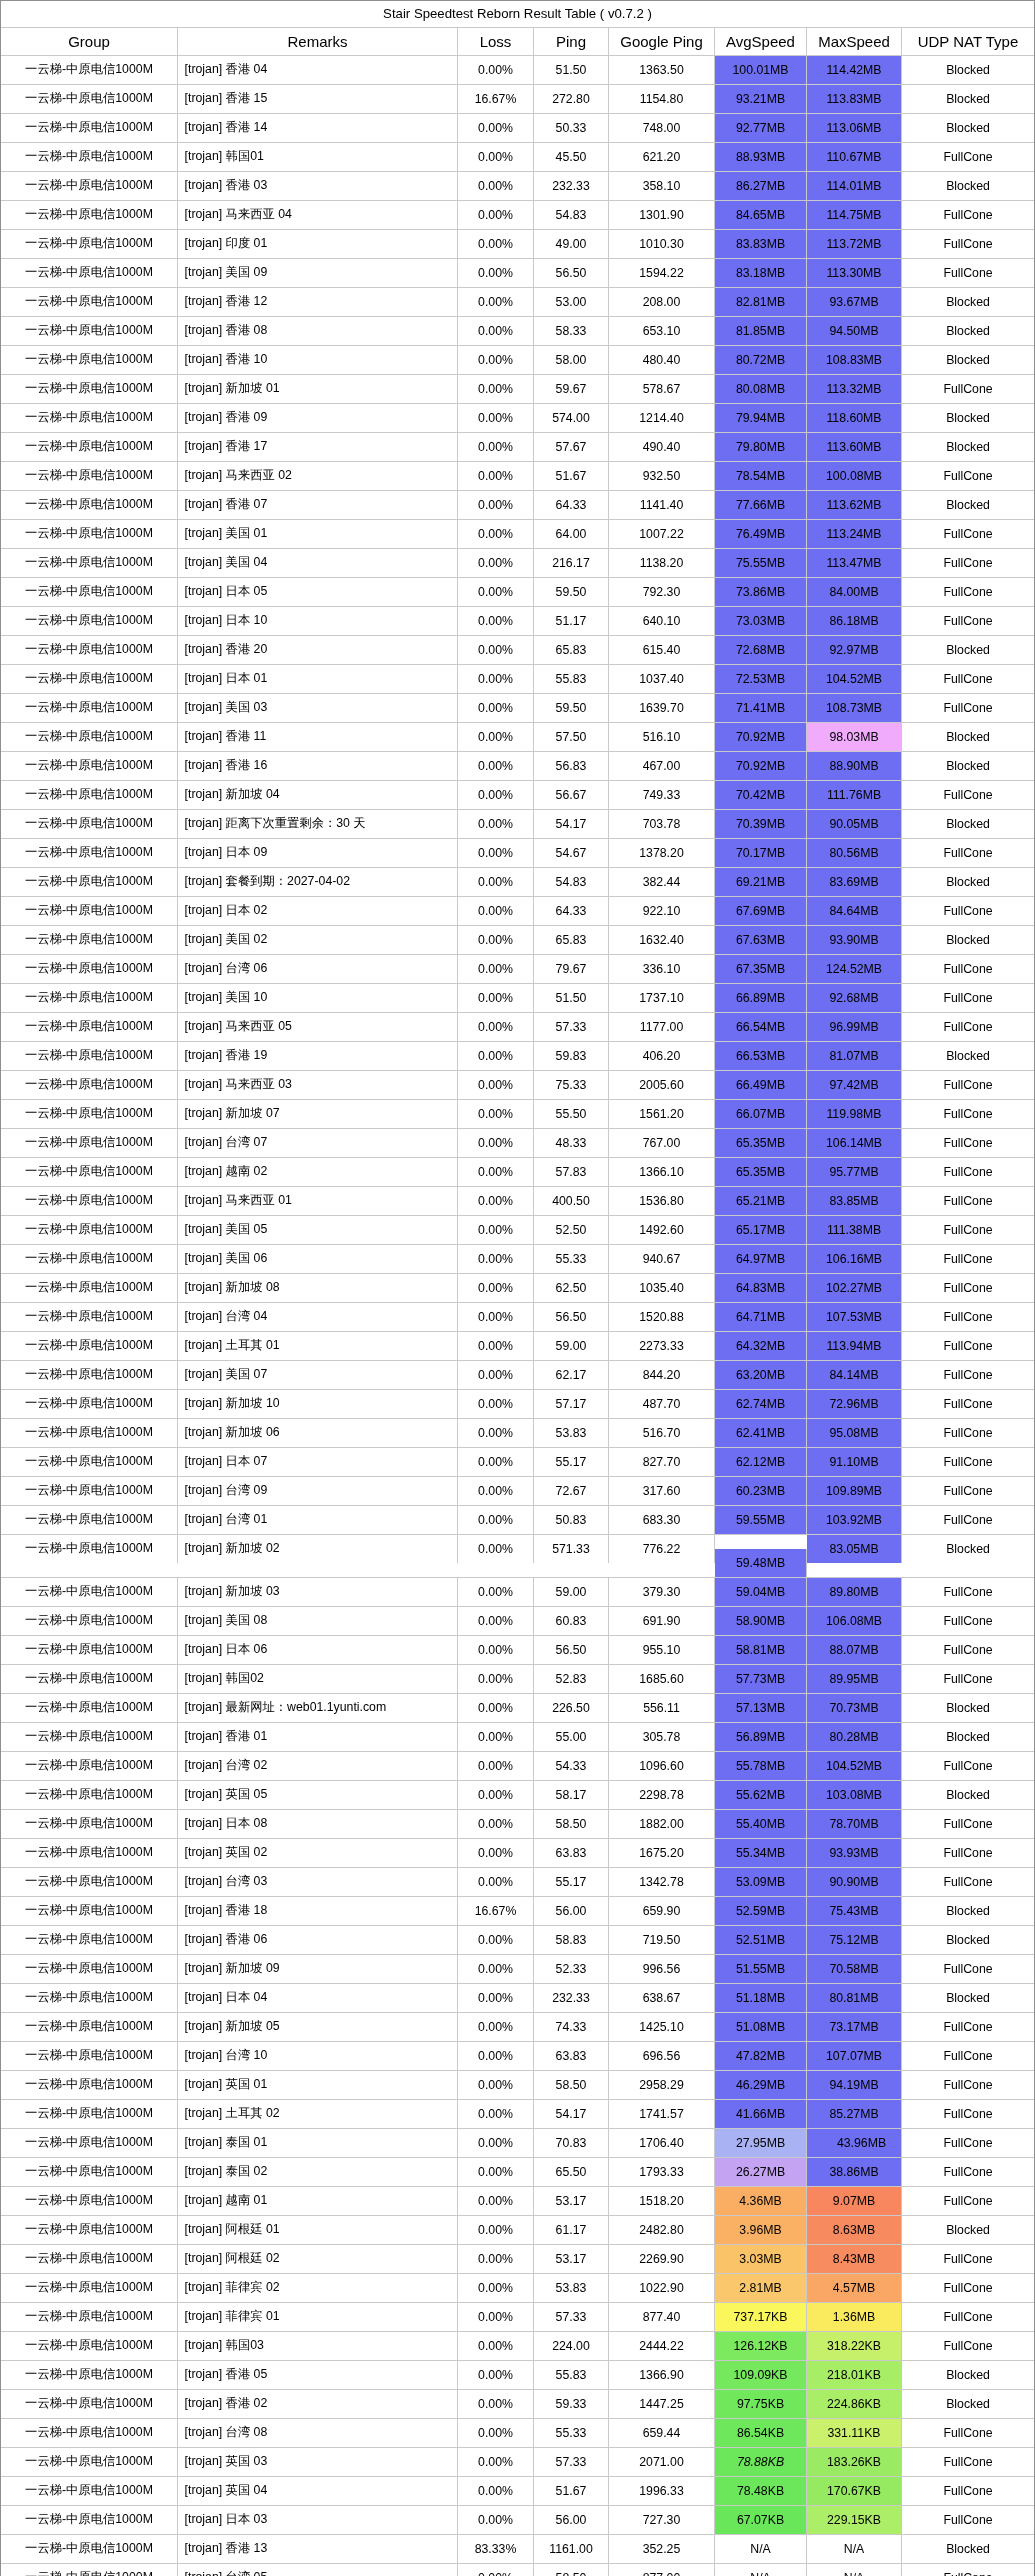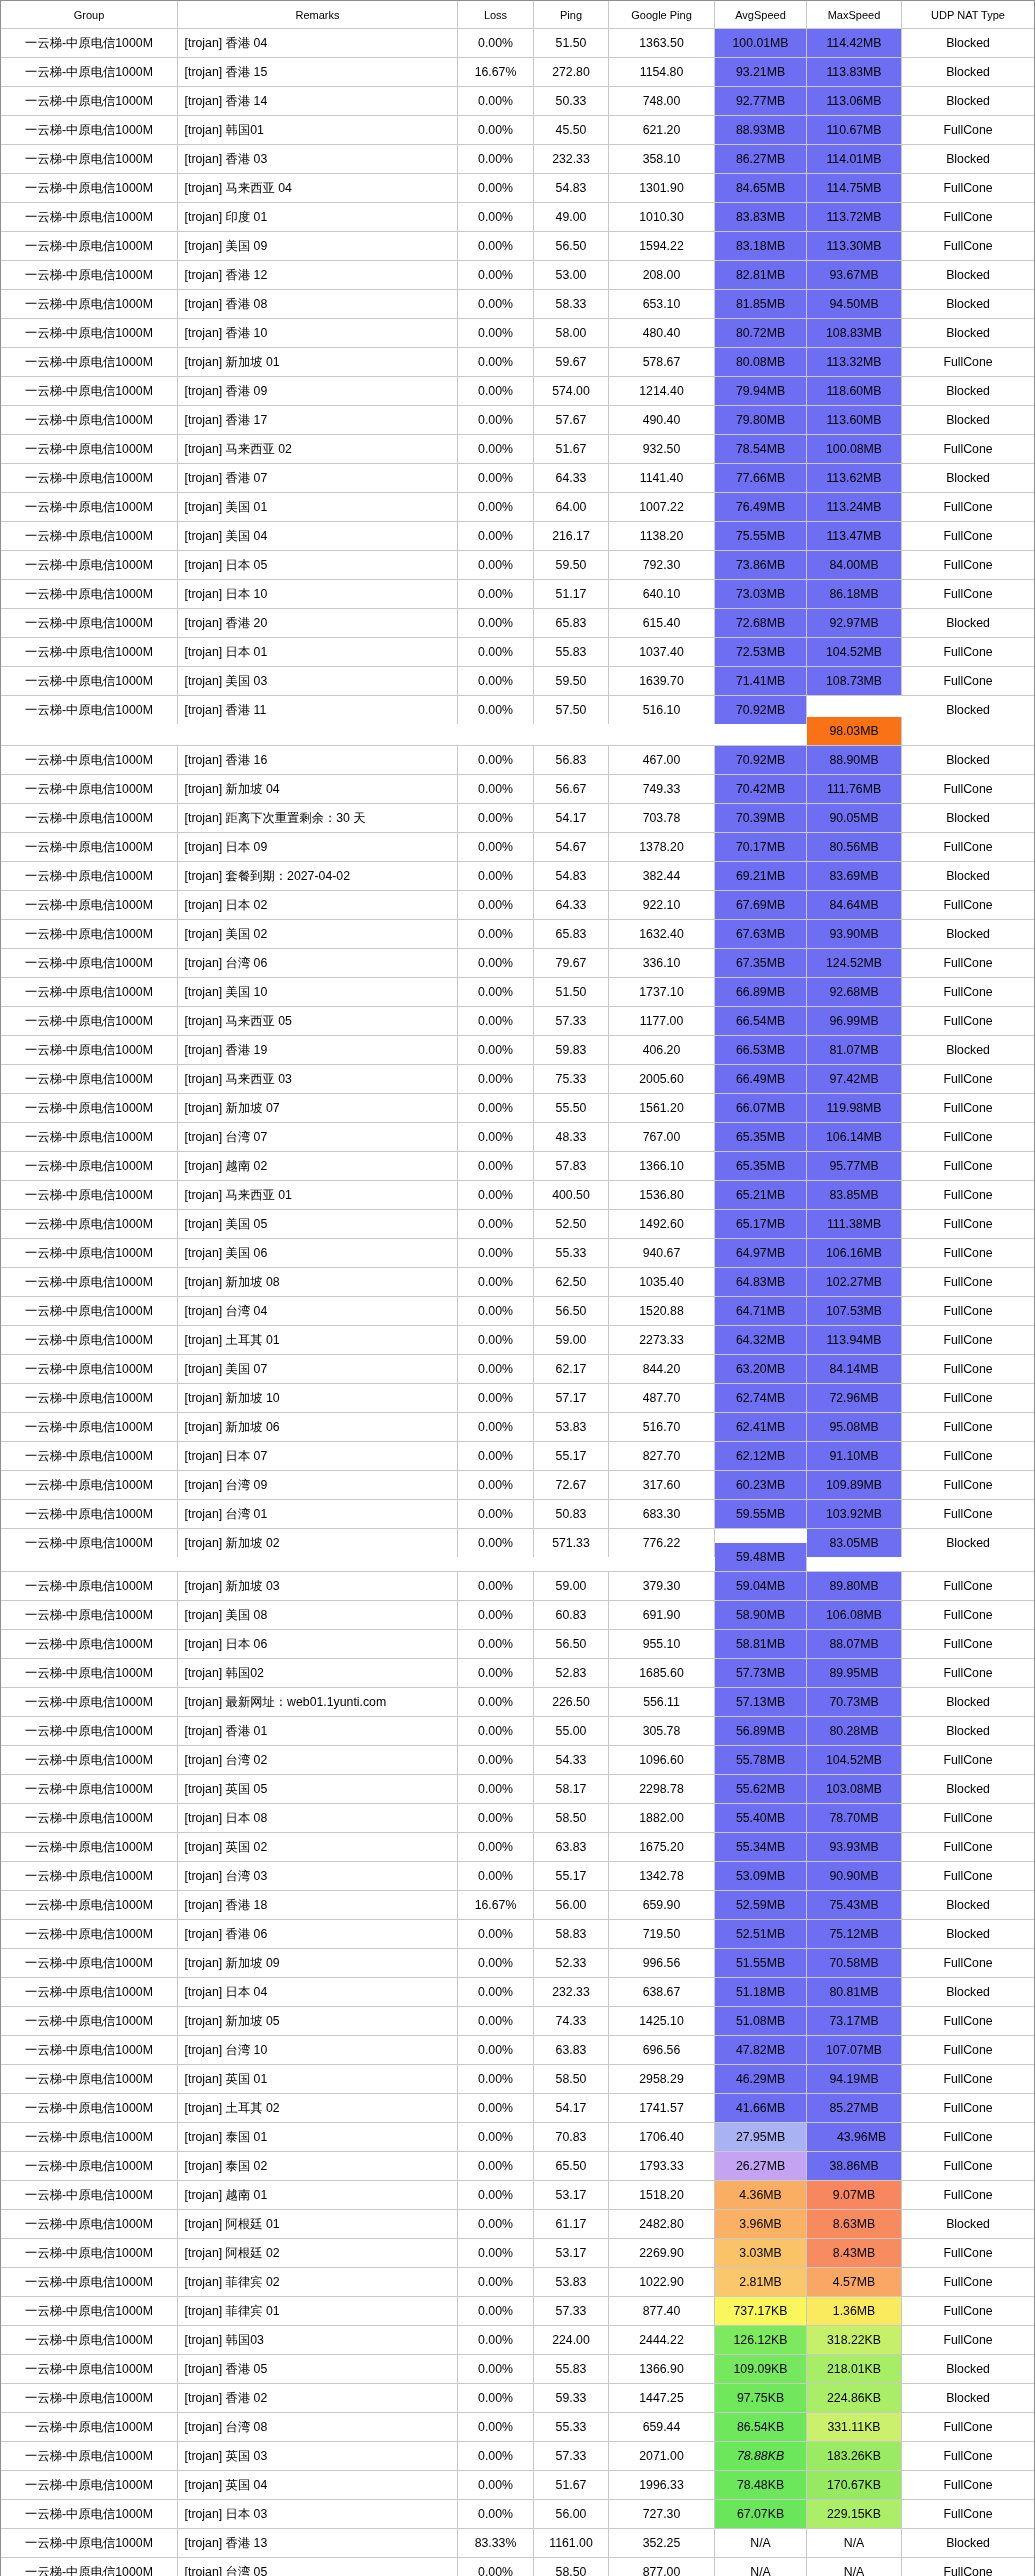--- a/index.html
+++ b/index.html
@@ -26,26 +26,27 @@
   .cell{
     box-sizing:border-box;
     height:28px;
     display:flex;align-items:center;justify-content:center;
     font-size:12.3px;
     border-right:0.9px solid #c9c9c9;
     overflow:hidden;white-space:nowrap;
   }
   .cell:last-child{border-right:none;}
   .c-remarks{justify-content:flex-start;padding-left:6.6px;}
-  .header .cell{height:27px;font-size:11px;}
+  .header .cell{height:27px;font-size:15px;}
 </style>
 </head>
 <body>
 
 <div class="frame">
+  <div class="title-row">Stair Speedtest Reborn Result Table ( v0.7.2 )</div>
 
   <div class="row header">
     <div class="cell c-group">Group</div>
     <div class="cell">Remarks</div>
     <div class="cell c-loss">Loss</div>
     <div class="cell c-ping">Ping</div>
     <div class="cell c-gping">Google Ping</div>
     <div class="cell c-avg">AvgSpeed</div>
     <div class="cell c-max">MaxSpeed</div>
     <div class="cell c-nat">UDP NAT Type</div>
@@ -282,21 +283,21 @@
         <div class="cell c-max" style="background: rgb(110, 110, 242);">108.73MB</div>
         <div class="cell c-nat">FullCone</div>
       </div>
       <div class="row">
         <div class="cell c-group">一云梯-中原电信1000M</div>
         <div class="cell c-remarks">[trojan] 香港 11</div>
         <div class="cell c-loss">0.00%</div>
         <div class="cell c-ping">57.50</div>
         <div class="cell c-gping">516.10</div>
         <div class="cell c-avg" style="background: rgb(110, 110, 242);">70.92MB</div>
-        <div class="cell c-max" style="background: #f97316; margin-top: 21px;">98.03MB</div>
+        <div class="cell c-max" style="background: #f0abfc;">98.03MB</div>
         <div class="cell c-nat">Blocked</div>
       </div>
       <div class="row">
         <div class="cell c-group">一云梯-中原电信1000M</div>
         <div class="cell c-remarks">[trojan] 香港 16</div>
         <div class="cell c-loss">0.00%</div>
         <div class="cell c-ping">56.83</div>
         <div class="cell c-gping">467.00</div>
         <div class="cell c-avg" style="background: rgb(110, 110, 242);">70.92MB</div>
         <div class="cell c-max" style="background: rgb(110, 110, 242);">88.90MB</div>

